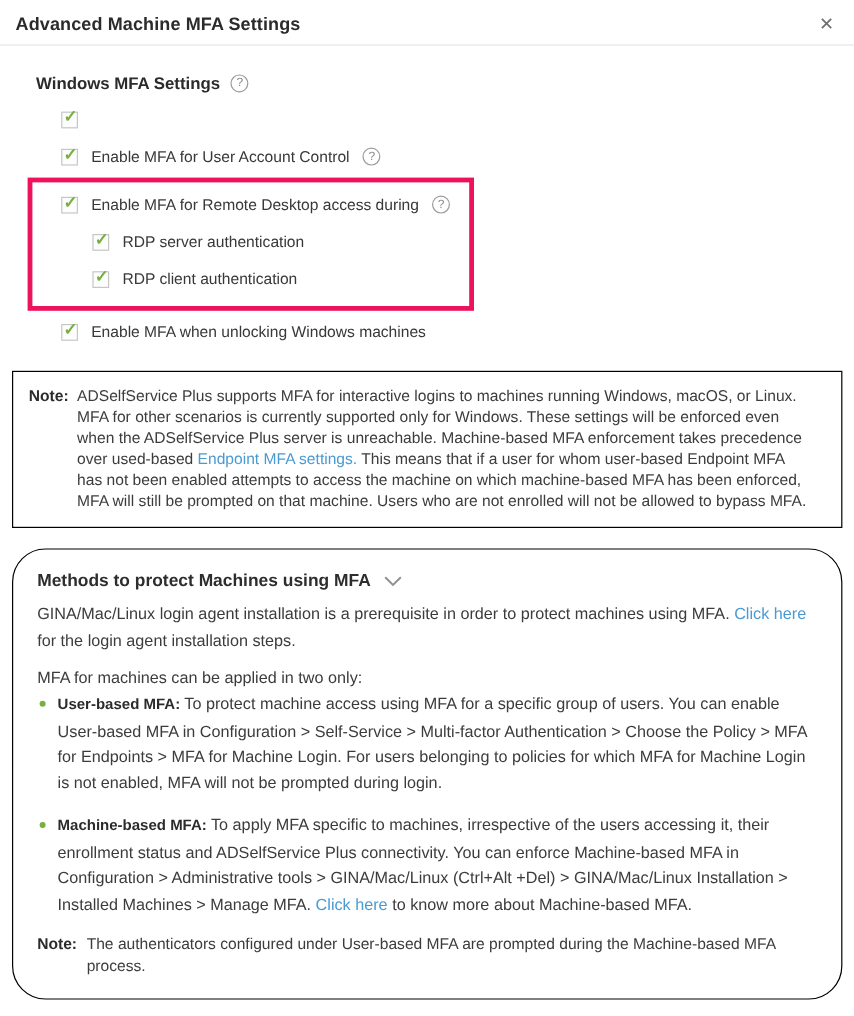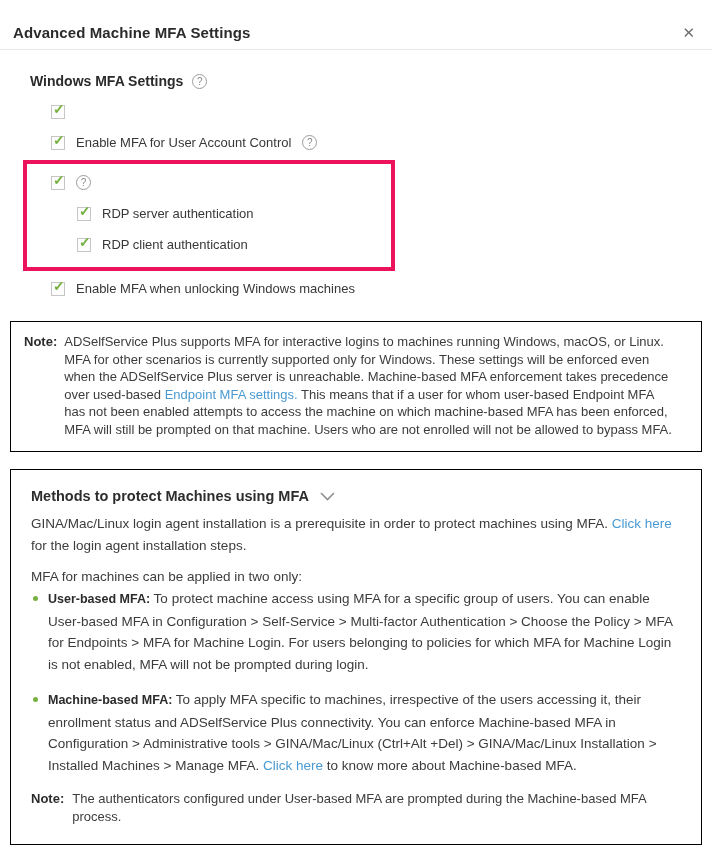--- a/index.html
+++ b/index.html
@@ -9,21 +9,21 @@
     background: #ffffff;
     font-family: "Liberation Sans", sans-serif;
     color: #3c3c3c;
     overflow: hidden;
     position: relative;
   }
 
   
   .dlg-header {
     display: flex; align-items: center; justify-content: space-between;
-    padding: 24px 17px 8px 13px;
+    padding: 12px 17px 8px 13px;
     border-bottom: 1px solid #e7e7e7;
   }
   .dlg-title { font-size: 15px; font-weight: bold; color: #2b2b2b; letter-spacing: .1px; }
   .close-btn {
     font-size: 15px; color: #6f6f6f; cursor: pointer; line-height: 1;
     background: none; border: none; font-family: inherit;
   }
 
   
   .section-heading {
@@ -75,21 +75,21 @@
   .note-box {
     padding: 11px 26px 13px 13px;
     display: flex; gap: 7px;
     font-size: 13px; line-height: 17.5px;
   }
   .note-label { font-weight: bold; color: #2b2b2b; white-space: nowrap; }
   .note-body  { color: #3c3c3c; }
   a.inline-link { color: var(--link-blue, #4a9ad2); text-decoration: none; cursor: pointer; }
 
   
-  .methods-box { padding: 14px 20px 12px 20px; }
+  .methods-box { padding: 14px 20px 12px 20px; border-radius: 28px; }
   .methods-heading {
     display: flex; align-items: center; gap: 11px;
     font-size: 14.5px; font-weight: bold; color: #2d2d2d;
     cursor: pointer; margin: 4px 0 2px 0;
   }
   .chevron-icon { display: inline-flex; }
   .methods-box p { font-size: 13.5px; line-height: 22px; color: #3c3c3c; margin-top: 9px; }
   .ways-line { margin-top: 10px; }
 
   .bullet-list { list-style: none; }
@@ -135,20 +135,21 @@
     </span>
   <span>Enable MFA for User Account Control</span>
   <span class="help-icon">?</span>
 </div>
 
 <div class="highlight-box">
   <div class="cb-row parent">
     <span class="checkbox">
         <span class="check">✓</span>
       </span>
+    <span>Enable MFA for Remote Desktop access during</span>
     <span class="help-icon">?</span>
   </div>
   <div class="cb-row child">
     <span class="checkbox">
         <span class="check">✓</span>
       </span>
     <span>RDP server authentication</span>
   </div>
   <div class="cb-row child">
     <span class="checkbox">

